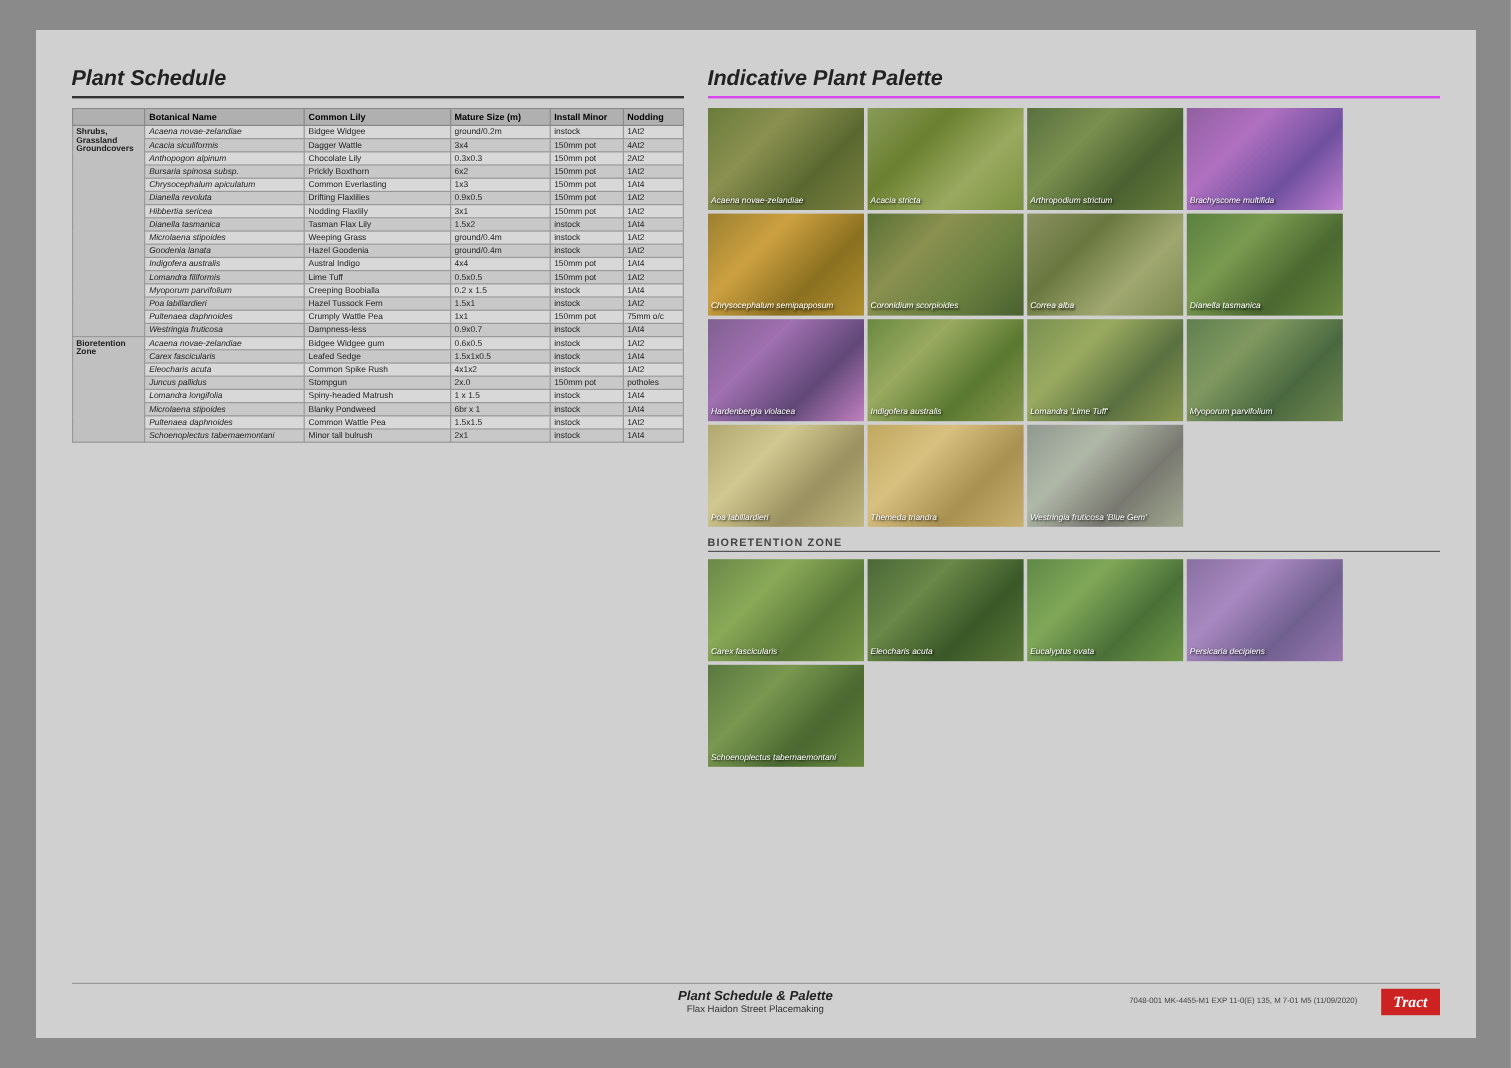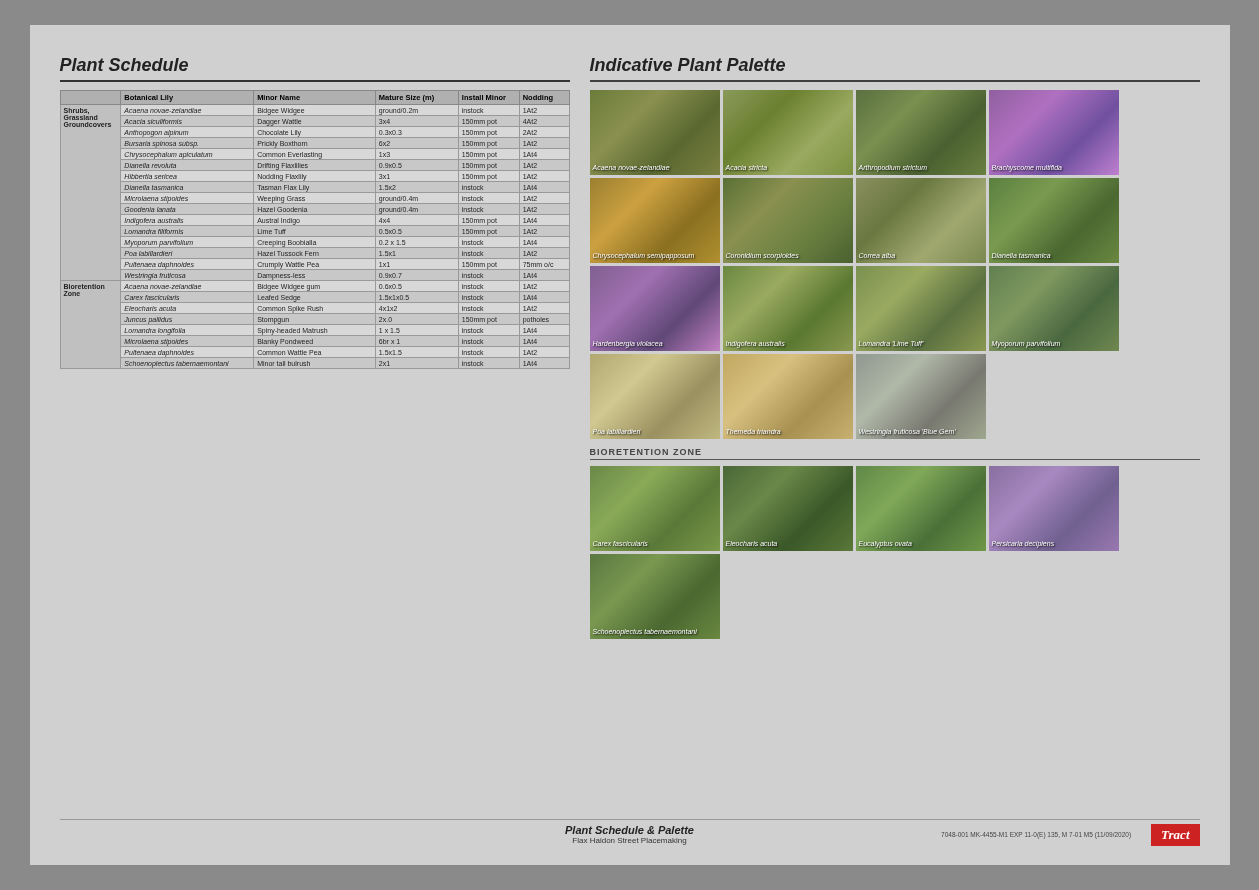--- a/index.html
+++ b/index.html
@@ -77,21 +77,21 @@
       vertical-align: top;
       padding: 2px 3px;
     }
     .italic-cell {
       font-style: italic;
     }
     
     .palette-title {
       font-size: 18px;
       font-weight: bold;
-      border-bottom: 2px solid #404040;
+      border-bottom: 2px solid #d946ef;
       padding-bottom: 4px;
       margin-bottom: 8px;
       color: #222;
       font-style: italic;
     }
     .zone-label {
       font-size: 9px;
       font-weight: bold;
       letter-spacing: 1px;
       color: #444;
@@ -195,22 +195,22 @@
 
 <div class="page">
   <div class="main-content">
 
     <div class="left-panel">
       <div class="section-title">Plant Schedule</div>
       <table class="plant-table">
         <thead>
           <tr>
             <th style="width:55px;"></th>
-            <th style="width:120px;">Botanical Lily</th>
-            <th style="width:110px;">Minor Name</th>
+            <th style="width:120px;">Botanical Name</th>
+            <th style="width:110px;">Common Lily</th>
             <th style="width:75px;margin-left:28px;">Mature Size (m)</th>
             <th style="width:55px;">Install Minor</th>
             <th style="width:45px;">Nodding</th>
           </tr>
         </thead>
         <tbody id="plant-table-body">
         <tr>
               <td class="category-cell" rowspan="16">Shrubs, Grassland Groundcovers</td>
               <td class="italic-cell">Acaena novae-zelandiae</td>
               <td>Bidgee Widgee</td>

